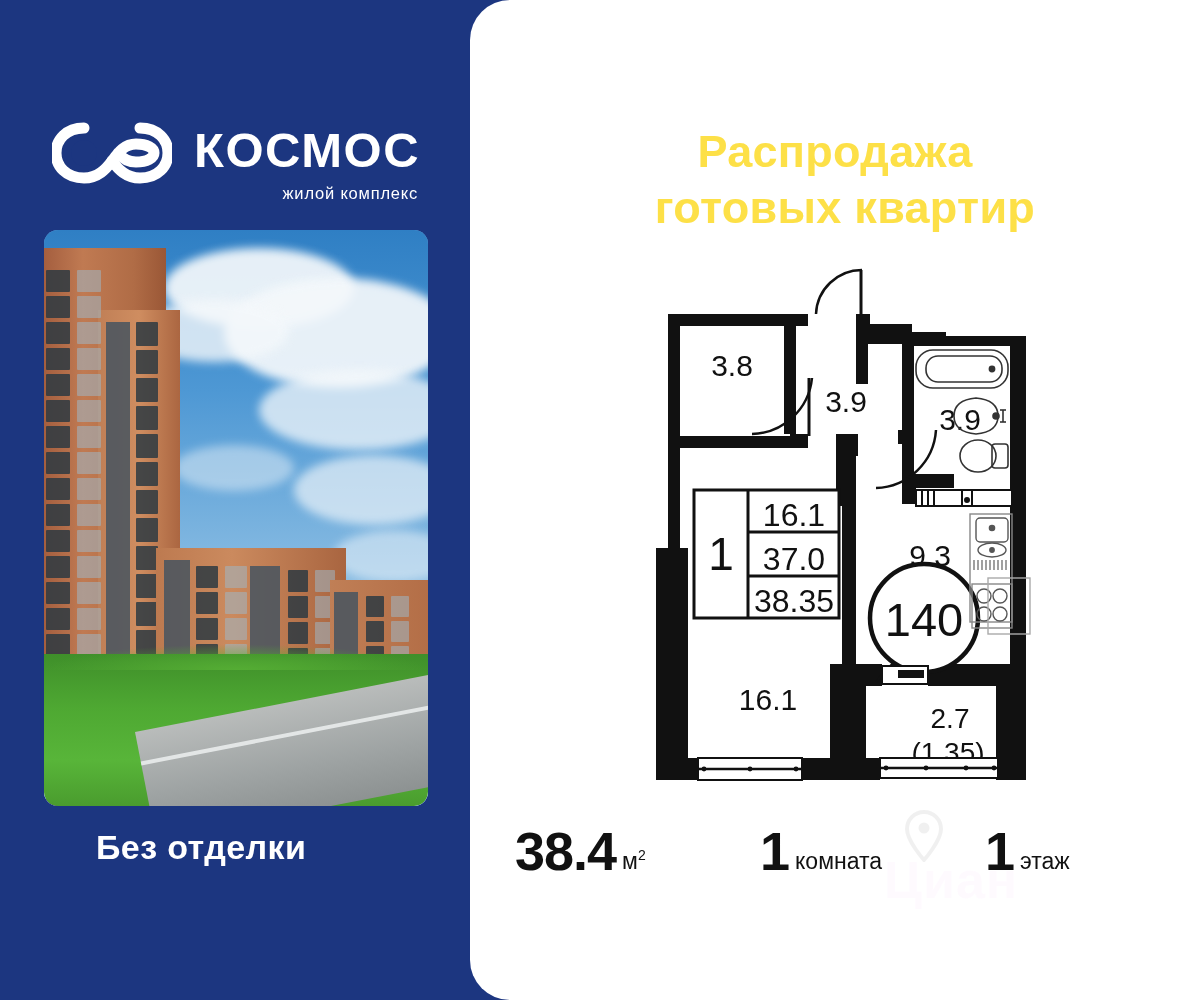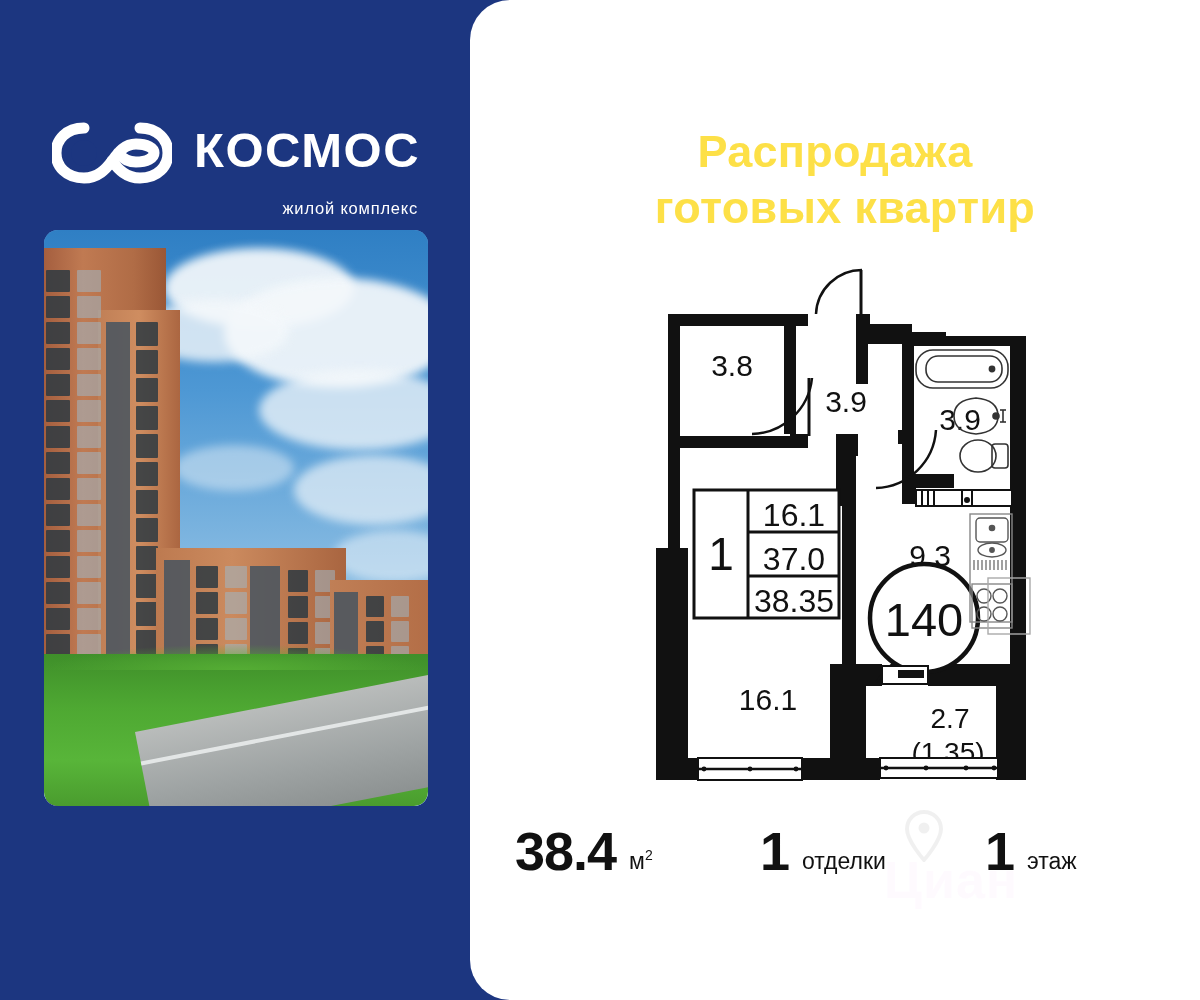--- a/index.html
+++ b/index.html
@@ -61,21 +61,21 @@
     color: #ffffff;
     font-size: 49px;
     font-weight: bold;
     letter-spacing: 1.5px;
     line-height: 1;
   }
   .logo-sub {
     color: #ffffff;
     font-size: 16.5px;
     letter-spacing: 0.8px;
-    margin-top: 24px;
+    margin-top: 9px;
     text-align: right;
     padding-right: 2px;
   }
 
   
   .photo {
     position: absolute;
     left: 44px;
     top: 230px;
     width: 384px;
@@ -231,21 +231,21 @@
     color: #111111;
   }
   .sum-num {
     font-size: 54px;
     font-weight: bold;
     letter-spacing: -1px;
     line-height: 1;
   }
   .sum-unit {
     font-size: 23px;
-    margin-left: 13px;
+    margin-left: 6px;
     line-height: 1;
     position: relative;
     top: -1px;
   }
   .sum-unit .sup {
     font-size: 14px;
     vertical-align: super;
   }
   .sum-area { left: 45px;  top: 6px; }
   .sum-rooms{ left: 290px; top: 6px; }
@@ -432,20 +432,21 @@
           <div class="win lt"></div>
       </div>
 
       <div class="grass"></div>
       <div class="road">
         <div class="road-line"></div>
       </div>
       <div class="photo-frame"></div>
     </div>
 
+    <div class="finish-caption">Без отделки</div>
   </div>
 
   <div class="white-panel"></div>
 
   <div class="headline">
     <span class="l1">Распродажа</span>
     <span class="l2">готовых квартир</span>
   </div>
 
   <div class="plan">
@@ -624,21 +625,21 @@
     </svg>
   </div>
 
   <div class="summary">
     <div class="sum-item sum-area">
       <span class="sum-num">38.4</span>
       <span class="sum-unit"><span>м</span><span class="sup">2</span></span>
     </div>
     <div class="sum-item sum-rooms">
       <span class="sum-num">1</span>
-      <span class="sum-unit">отделки</span>
+      <span class="sum-unit">комната</span>
     </div>
     <div class="sum-item sum-floor">
       <span class="sum-num">1</span>
       <span class="sum-unit">этаж</span>
     </div>
   </div>
 
   <div class="watermark">
     <svg class="wm-pin" viewBox="0 0 40 52">
       <path d="M20 2 C10 2 3 10 3 19 C3 31 20 50 20 50 C20 50 37 31 37 19 C37 10 30 2 20 2 Z" fill="none" stroke="#000000" stroke-width="4"></path>

